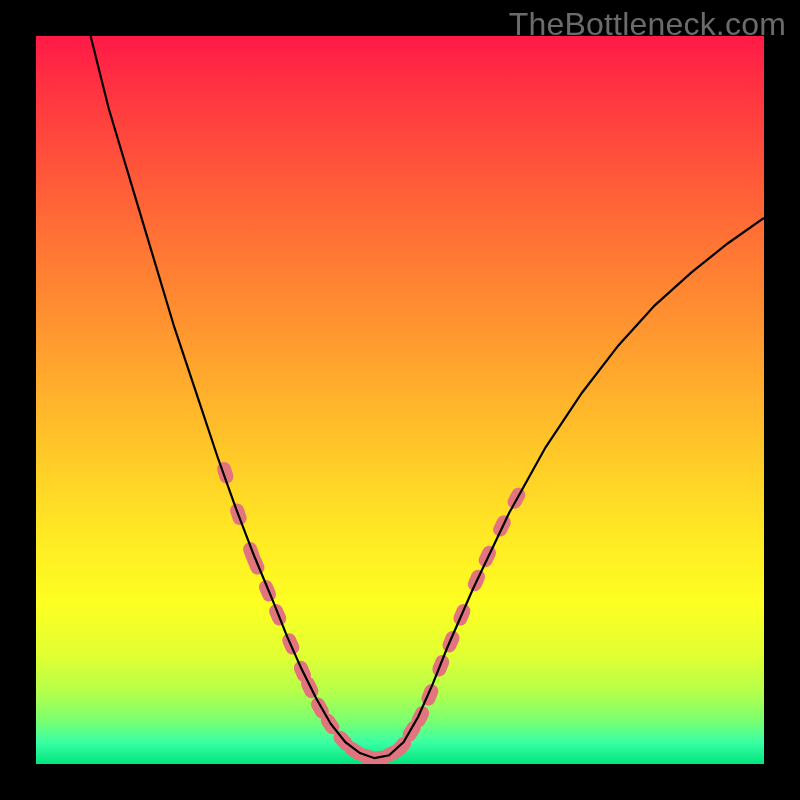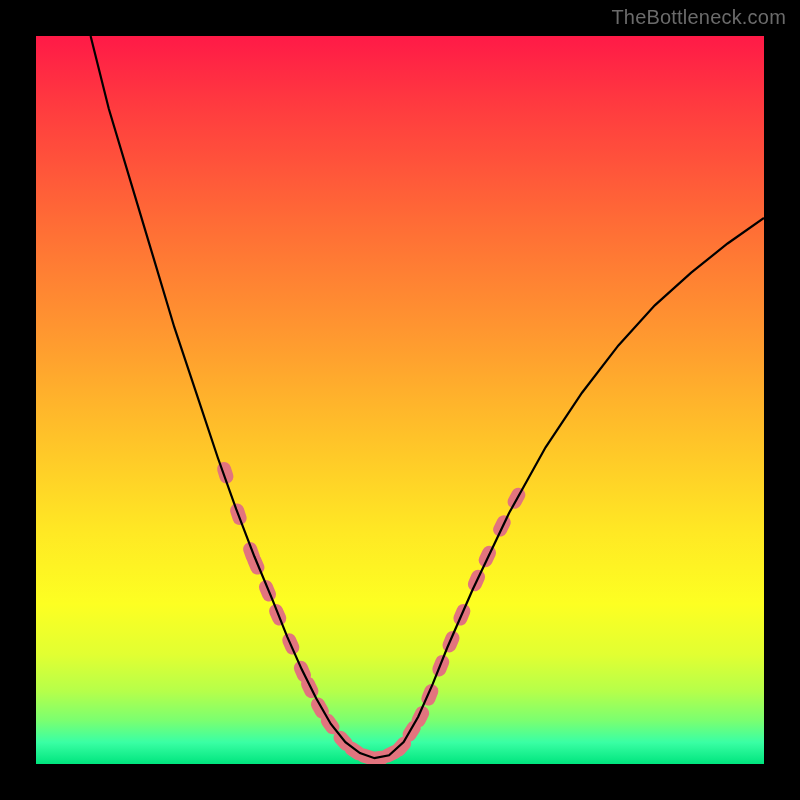--- a/index.html
+++ b/index.html
@@ -31,21 +31,21 @@
     position: absolute;
     left: 0;
     top: 0;
     width: 100%;
     height: 100%;
   }
   .watermark {
     position: absolute;
     top: 6px;
     right: 14px;
-    font-size: 20px;
+    font-size: 32px;
     font-weight: 500;
     color: #6b6b6b;
     letter-spacing: 0.2px;
   }
   svg.curve {
     position: absolute;
     left: 0;
     top: 0;
     width: 100%;
     height: 100%;

